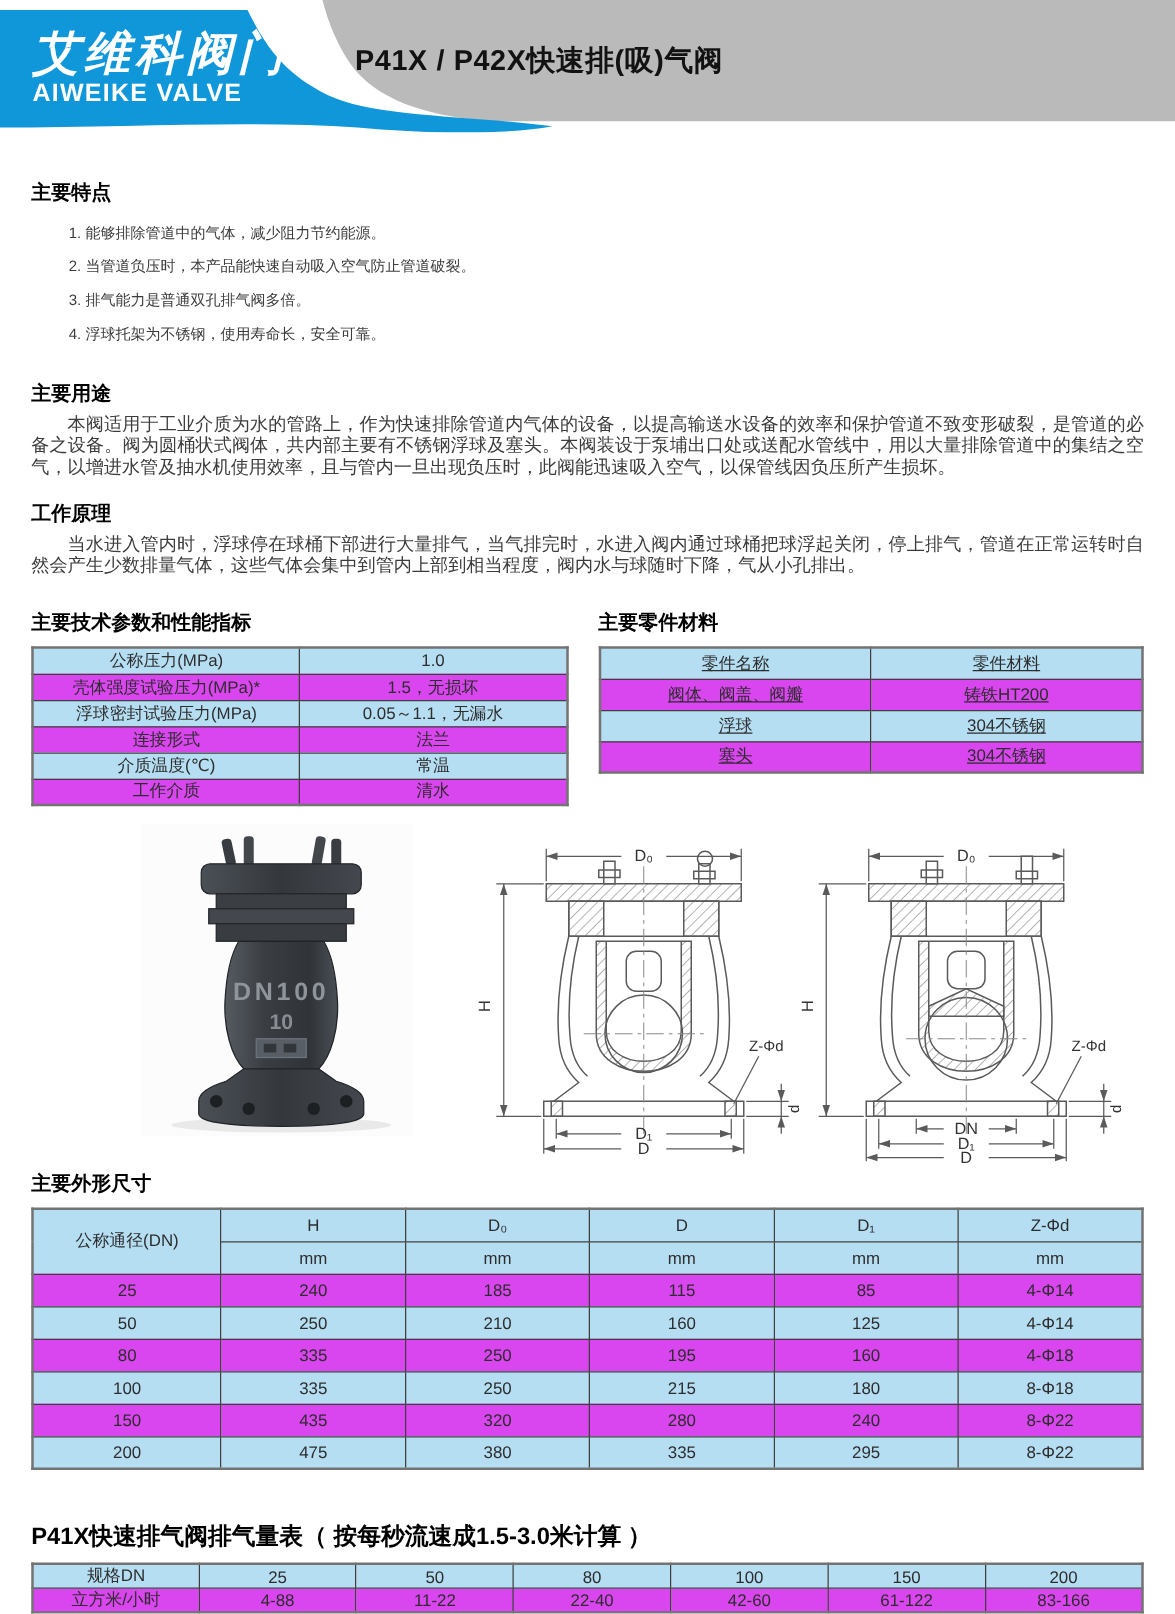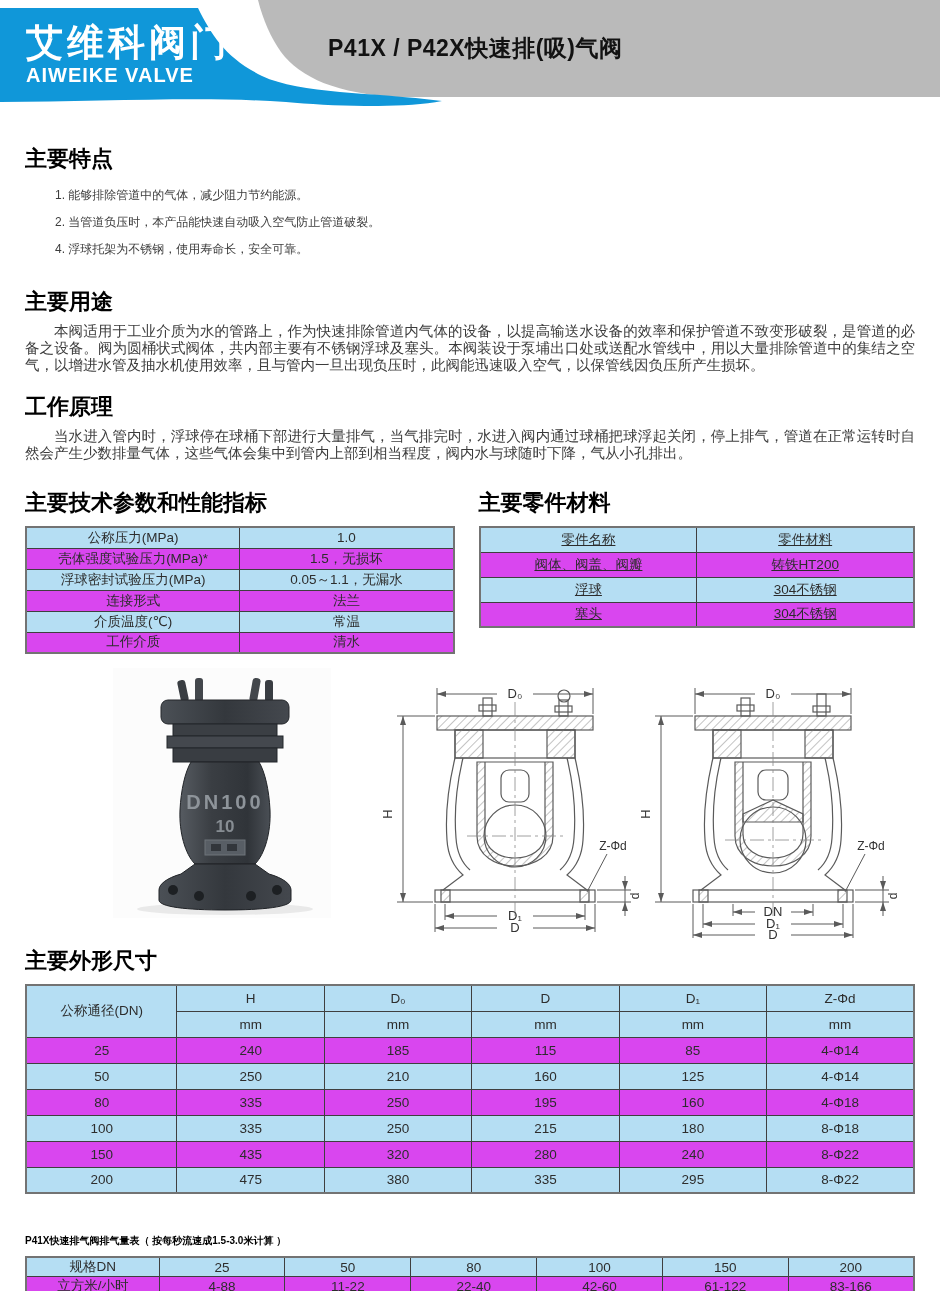--- a/index.html
+++ b/index.html
@@ -8,28 +8,28 @@
     width:940px; height:1291px;
     font-family:"Liberation Sans","DejaVu Sans",sans-serif;
     color:#333; position:relative; overflow:hidden;
   }
   .page { width:940px; height:1291px; position:relative; background:#fff; overflow:hidden; }
 
   
   .header { position:relative; width:940px; height:106px; background:#fff; }
   .header svg.banner { position:absolute; left:0; top:0; }
   .logo { position:absolute; left:26px; top:24px; color:#fff; z-index:2; }
-  .logo-cn { font-size:37px; font-weight:bold; letter-spacing:4px; line-height:1.05; }
+  .logo-cn { font-size:37px; font-weight:bold; letter-spacing:4px; line-height:1.05; font-style:italic; }
   .logo-en { font-size:20px; font-weight:bold; letter-spacing:1px; margin-top:1px; }
   .header-title { position:absolute; left:284px; top:33px; z-index:2;
-    font-size:23px; font-weight:bold; color:#121212; letter-spacing:0.5px;margin-left:44px; }
+    font-size:23px; font-weight:bold; color:#121212; letter-spacing:0.5px; }
 
   
   .content { padding:0 25px; }
-  .sec-heading { font-size:22px; font-weight:bold; color:#000; }
+  .sec-heading { font-size:16px; font-weight:bold; color:#000; }
 
   .features { margin-top:38px; }
   .features ul { list-style:none; margin:8px 0 0 30px; }
   .features li { font-size:12px; color:#3c3c3c; line-height:27px; }
 
   .usage { margin-top:24px; }
   .principle { margin-top:18px; }
   .para { margin-top:6px; font-size:14.5px; color:#3c3c3c; line-height:17px;
           text-indent:2em; text-align:justify; }
 
@@ -48,21 +48,21 @@
   .drawings { margin-top:14px; height:262px; display:flex; align-items:flex-start; }
   .photo-wrap   { margin-left:88px; }
   .diagram-wrap { margin-left:48px; }
   .diagram-wrap2 { margin-left:-14px; }
 
   .dims { margin-top:16px; }
   table.dims-table td, table.dims-table th { height:26px; }
   table.dims-table col.c0 { width:17%; }
 
   .exhaust { margin-top:14px; }
-  .exhaust-title { font-size:10px; font-weight:bold; color:#000;margin-top:40px; }
+  .exhaust-title { font-size:19px; font-weight:bold; color:#000;margin-top:40px; }
   table.exhaust-table td { height:14px; }
   table.exhaust-table col.c0 { width:15%; }
 
   svg text { font-family:"Liberation Sans","DejaVu Sans",sans-serif; }
   .dimtext { font-size:13px; fill:#333; }
   .dimtext-sm { font-size:12px; fill:#333; }
 </style>
 </head>
 <body>
 
@@ -83,20 +83,21 @@
     <div class="header-title">P41X / P42X快速排(吸)气阀</div>
   </div>
 
   <div class="content">
 
     <div class="features">
       <div class="sec-heading">主要特点</div>
       <ul>
           <li>1. 能够排除管道中的气体，减少阻力节约能源。</li>
           <li>2. 当管道负压时，本产品能快速自动吸入空气防止管道破裂。</li>
+          <li>3. 排气能力是普通双孔排气阀多倍。</li>
           <li>4. 浮球托架为不锈钢，使用寿命长，安全可靠。</li>
         </ul>
     </div>
 
     <div class="usage">
       <div class="sec-heading">主要用途</div>
       <p class="para">本阀适用于工业介质为水的管路上，作为快速排除管道内气体的设备，以提高输送水设备的效率和保护管道不致变形破裂，是管道的必备之设备。阀为圆桶状式阀体，共内部主要有不锈钢浮球及塞头。本阀装设于泵埔出口处或送配水管线中，用以大量排除管道中的集结之空气，以增进水管及抽水机使用效率，且与管内一旦出现负压时，此阀能迅速吸入空气，以保管线因负压所产生损坏。</p>
     </div>
 
     <div class="principle">

